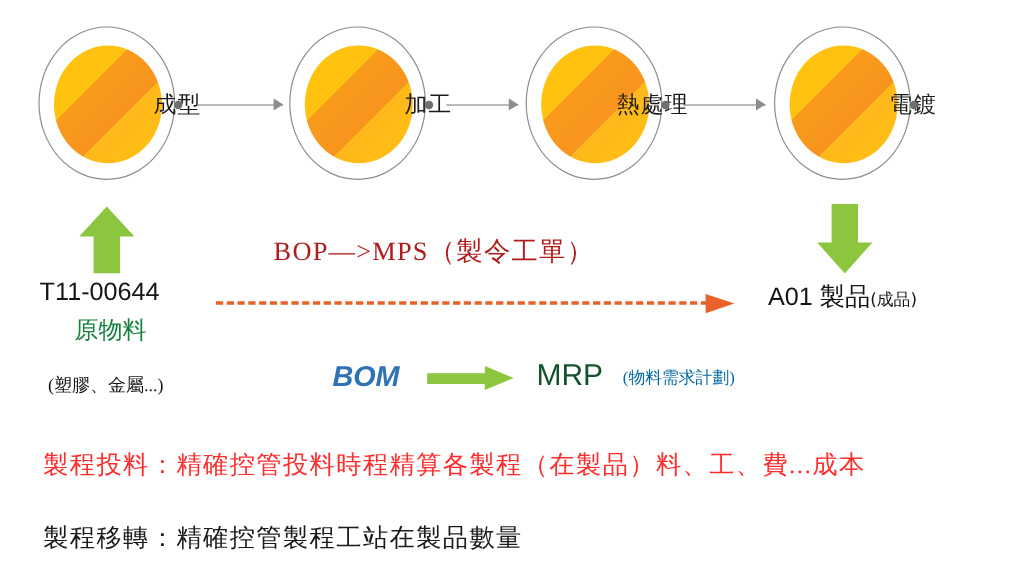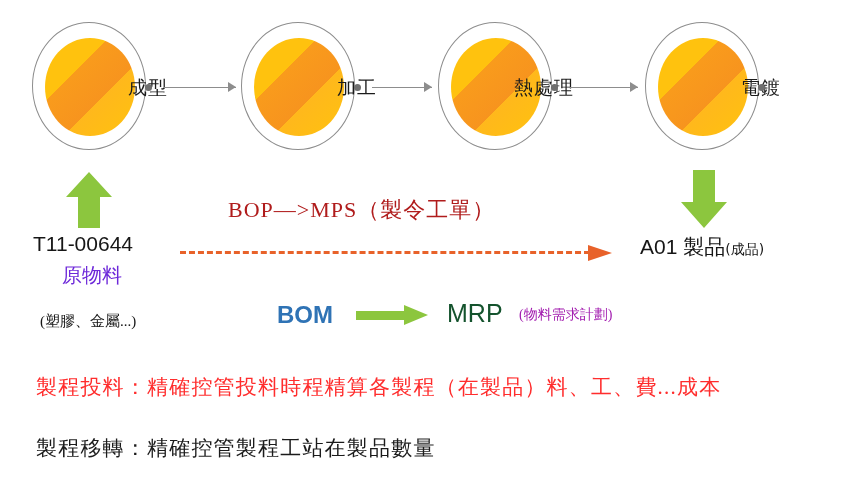--- a/index.html
+++ b/index.html
@@ -124,21 +124,21 @@
     left: 33px;
     top: 232px;
     font-size: 21px;
     color: #161616;
     font-family: "Liberation Sans", sans-serif;
   }
   #raw-name {
     left: 62px;
     top: 262px;
     font-size: 20px;
-    color: #6d28d9;
+    color: #15803d;
   }
   #raw-detail {
     left: 40px;
     top: 312px;
     font-size: 15px;
     color: #161616;
   }
 
   #product-code {
     left: 624px;
@@ -180,20 +180,21 @@
   }
 
   
   #bom-label {
     left: 277px;
     top: 301px;
     font-size: 24px;
     font-weight: bold;
     color: #2f73b5;
     font-family: "Liberation Sans", sans-serif;
+    font-style: italic;
   }
   #bom-arrow {
     position: absolute;
     left: 356px;
     top: 305px;
     width: 73px;
     height: 21px;
   }
   #bom-arrow .shaft {
     position: absolute;
@@ -217,21 +218,21 @@
     top: 299px;
     font-size: 25px;
     font-weight: normal;
     color: #14532d;
     font-family: "Liberation Sans", sans-serif;
   }
   #mrp-note {
     left: 519px;
     top: 306px;
     font-size: 14px;
-    color: #a21caf;
+    color: #0369a1;
   }
 
   
   #statement-1 {
     left: 36px;
     top: 373px;
     font-size: 21px;
     color: #ff2d2d;
     letter-spacing: 1.2px;
   }

